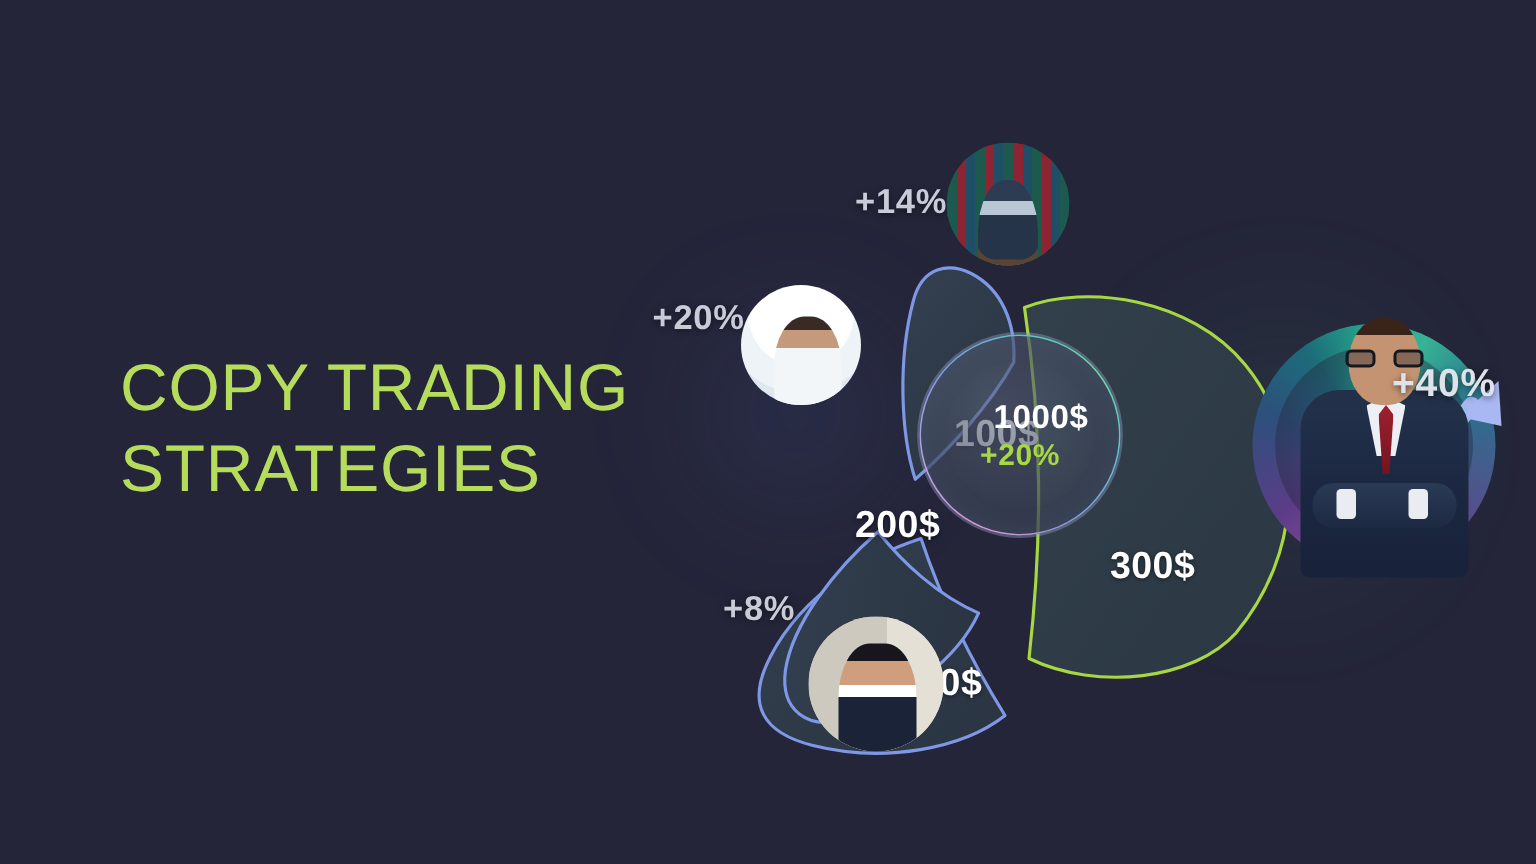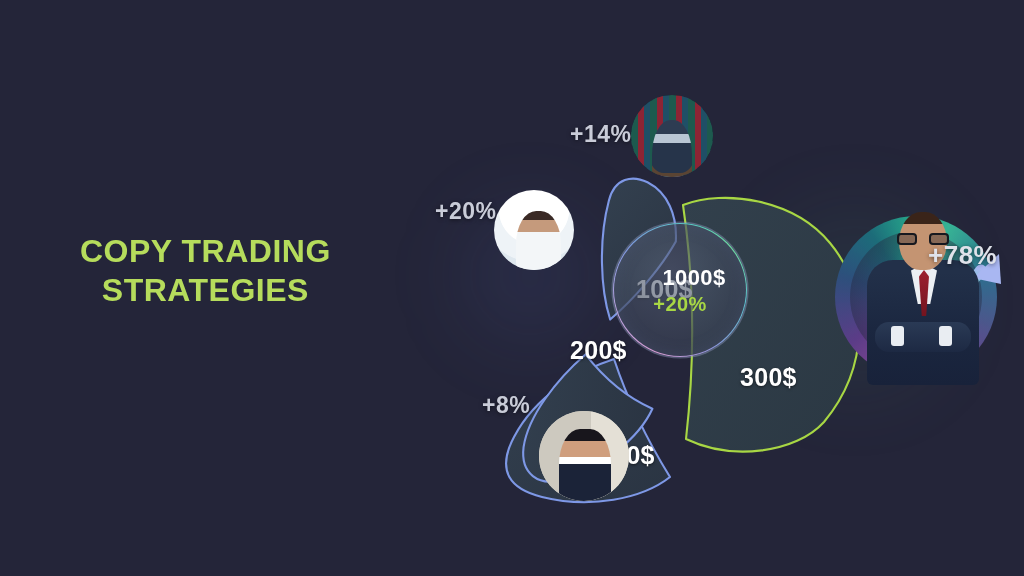--- a/index.html
+++ b/index.html
@@ -8,27 +8,26 @@
     background:#242539;
     font-family:"Liberation Sans", sans-serif;
     position:relative;
   }
 
   
   #headline {
     position:absolute;
     left:80px;
     top:232px;
-    font-size:32px;
+    font-size:44px;
     line-height:1.23;
     letter-spacing:0.5px;
-    font-weight:700;
+    font-weight:400;
     color:#b6dc5c;
     white-space:pre-line;
-    text-align:center;
   }
 
   
   #chart-stage {
     position:absolute;
     left:430px;
     top:85px;
     width:594px;
     height:420px;
   }
@@ -363,16 +362,16 @@
       <div class="arms"></div>
       <div class="cuff l"></div>
       <div class="cuff r"></div>
       <div class="head"></div>
       <div class="glasses">
           <span></span>
           <span></span>
         </div>
     </div>
 
-    <div class="pct">+78%</div>
+    <div class="pct">+40%</div>
   </div>
 
 </div>
 
 </body></html>

